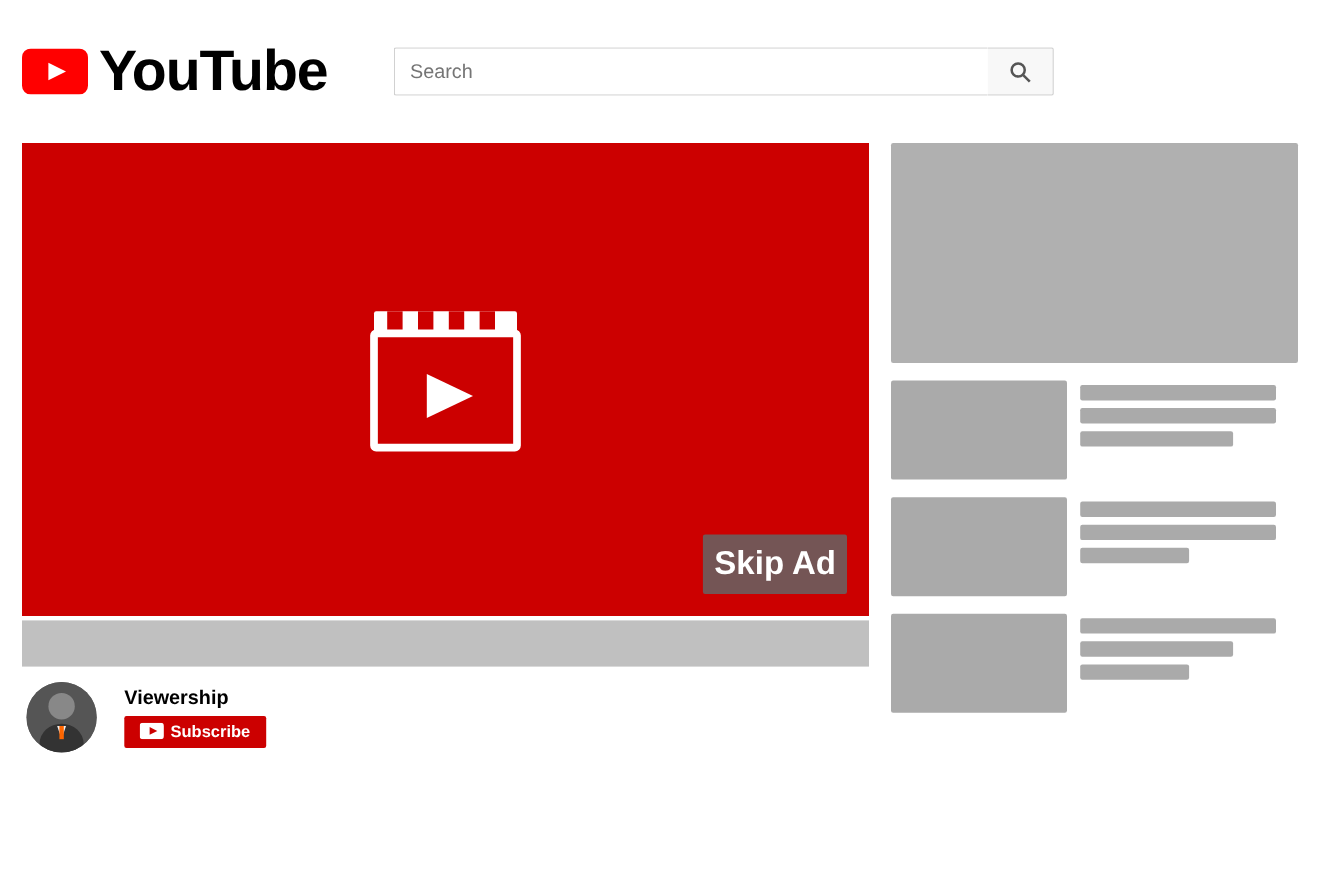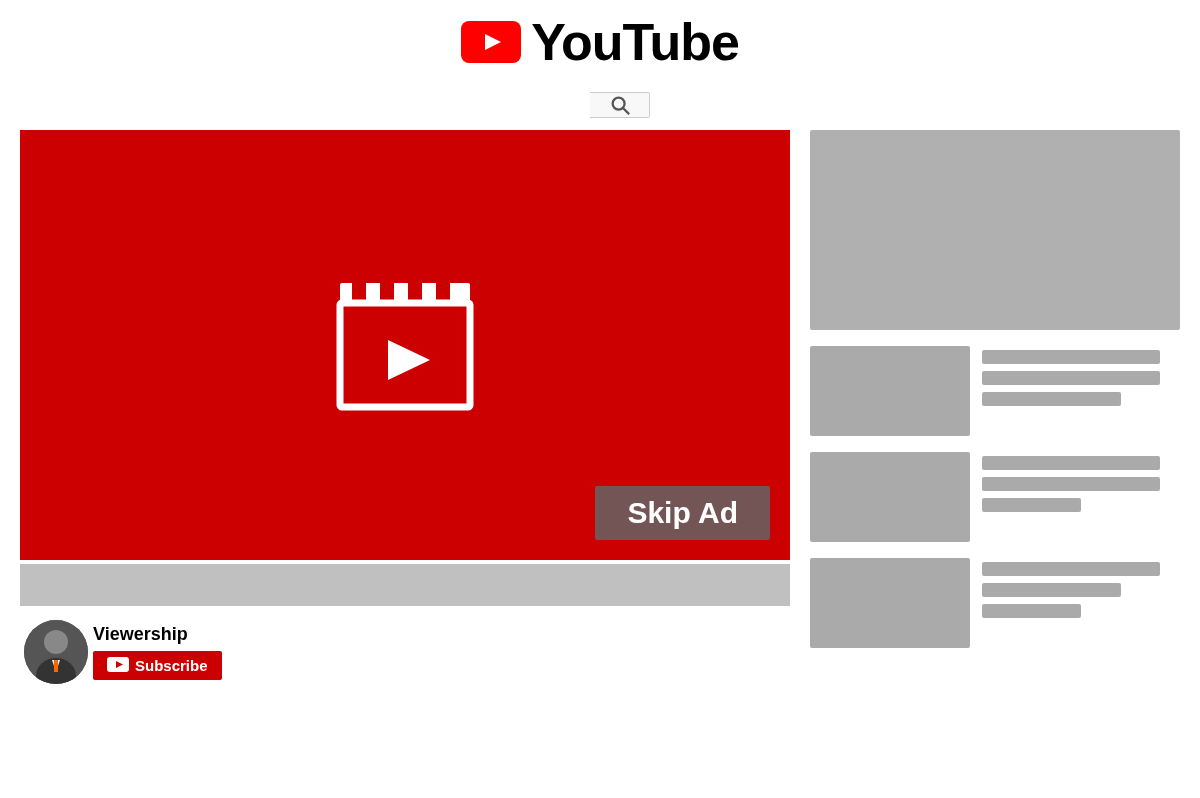--- a/index.html
+++ b/index.html
@@ -6,21 +6,20 @@
     body { font-family: Arial, sans-serif; background: #fff; width: 1200px; height: 798px; overflow: hidden; }
 
     
     .header {
       display: flex;
       align-items: center;
       padding: 12px 20px;
       background: #fff;
       height: 130px;
       gap: 20px;
-      flex-direction: column;
     }
     .logo-container {
       display: flex;
       align-items: center;
       gap: 10px;
     }
     .yt-icon {
       width: 60px;
       height: 42px;
     }
@@ -91,37 +90,37 @@
     }
 
     .skip-ad-btn {
       position: absolute;
       bottom: 20px;
       right: 20px;
       background: rgba(100,100,100,0.85);
       color: #fff;
       font-size: 30px;
       font-weight: bold;
-      padding: 10px 32px;
+      padding: 10px 10px;
       cursor: pointer;
       border: none;
       border-radius: 2px;
     }
 
     .video-controls {
       width: 770px;
       height: 42px;
       background: #c0c0c0;
       margin-top: 4px;
     }
 
     .channel-info {
       display: flex;
       align-items: center;
-      gap: 5px;
+      gap: 25px;
       margin-top: 14px;
       padding: 0 4px;
     }
 
     .channel-avatar {
       width: 64px;
       height: 64px;
       border-radius: 50%;
       background: #666;
       overflow: hidden;
@@ -206,20 +205,21 @@
 <div class="header">
   <div class="logo-container">
 
     <svg class="yt-icon" viewBox="0 0 60 42" fill="none" xmlns="http://www.w3.org/2000/svg">
       <rect width="60" height="42" rx="8" fill="#FF0000"></rect>
       <polygon points="24,13 24,29 40,21" fill="white"></polygon>
     </svg>
     <span class="logo-text">YouTube</span>
   </div>
   <div class="search-container">
+    <input class="search-input" type="text" placeholder="Search" style="">
     <button class="search-button">
       <svg viewBox="0 0 24 24" fill="none" stroke="#555" stroke-width="2.5">
         <circle cx="10.5" cy="10.5" r="6.5"></circle>
         <line x1="15.5" y1="15.5" x2="22" y2="22"></line>
       </svg>
     </button>
   </div>
 </div>
 
 <div class="main-content">

